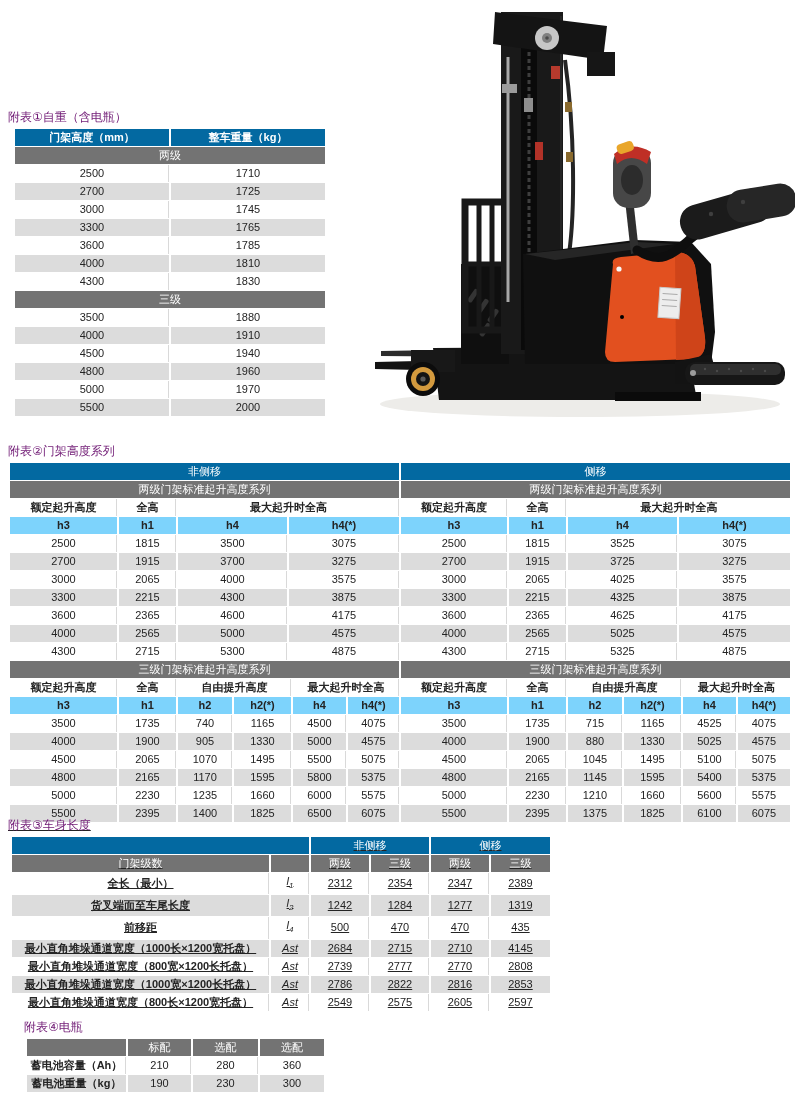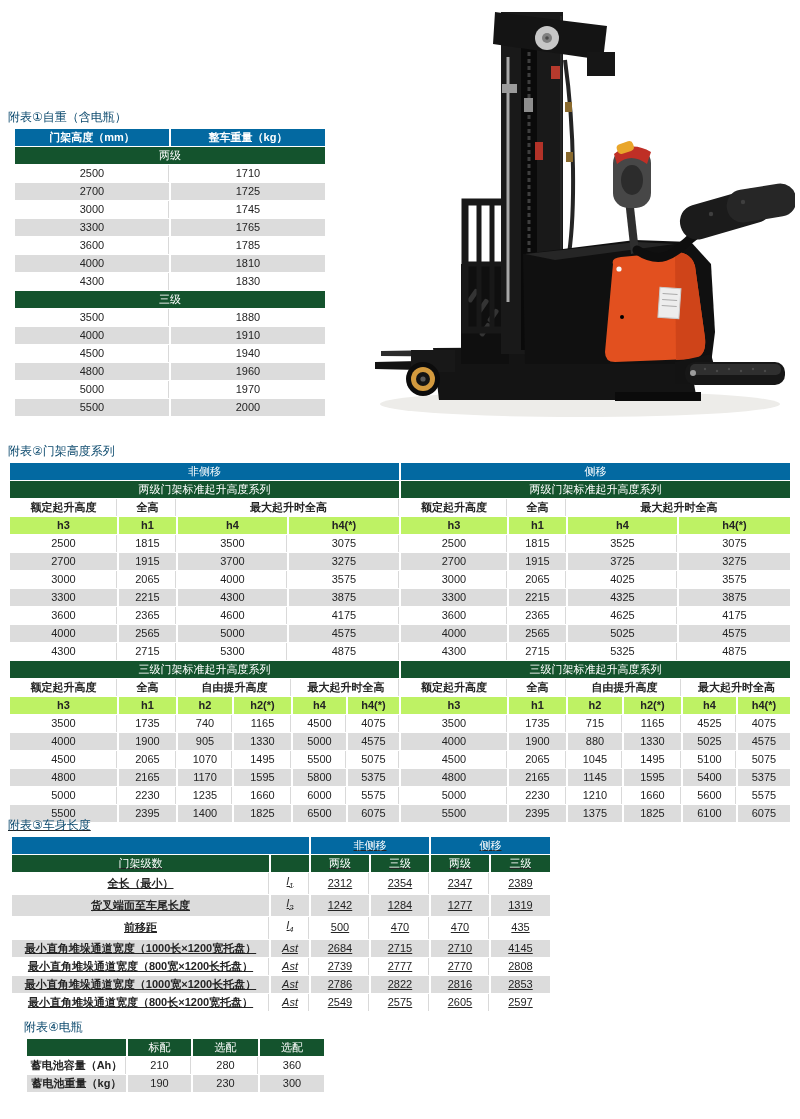--- a/index.html
+++ b/index.html
@@ -1,34 +1,34 @@
 <!DOCTYPE html>
 <html><head>
 <meta charset="utf-8">
 <style>
   html,body{margin:0;padding:0;}
   body{
     width:800px;height:1119px;position:relative;background:#ffffff;overflow:hidden;
     font-family:"Liberation Sans","DejaVu Sans",sans-serif;color:#242424;
   }
   .block{position:absolute;}
-  .tbl-title{font-size:12px;font-weight:normal;color:#0c4a6e;margin:0 0 5px 0;line-height:14px;}
+  .tbl-title{font-size:12px;font-weight:normal;color:#701a75;margin:0 0 5px 0;line-height:14px;}
   table.spec{border-collapse:collapse;table-layout:fixed;width:100%;}
   table.spec td{
     font-size:11px;text-align:center;vertical-align:middle;
     padding:2px 1px;line-height:13px;
     border-right:2px solid #fff;border-bottom:1px solid #fff;
     overflow:hidden;white-space:nowrap;
   }
   table.spec tr td:last-child{border-right:none;}
   td.hdr{background:#0369a1;color:#fff;line-height:14px;padding:3px 1px;}
   td.hdrb{font-weight:bold;}
-  td.band{background:#14532d;color:#fff;padding:1px;line-height:13px;}
+  td.band{background:#737373;color:#fff;padding:1px;line-height:13px;}
   td.colhdr{background:#fff;font-weight:bold;padding:2px 1px;line-height:14px;}
-  td.subhdr{background:#bef264;font-weight:bold;}
+  td.subhdr{background:#7dd3fc;font-weight:bold;}
   tr.rw td{background:#ffffff;}
   tr.rg td{background:#dcdcdc;}
   tr.rw td{box-shadow:inset -1px 0 0 #d9d9d9;}
   tr.rw td:last-child{box-shadow:none;}
   td.lbl{font-weight:bold;}
   td.sym{font-style:italic;}
   sub{font-size:8px;}
   figure{margin:0;}
 </style>
 </head>

